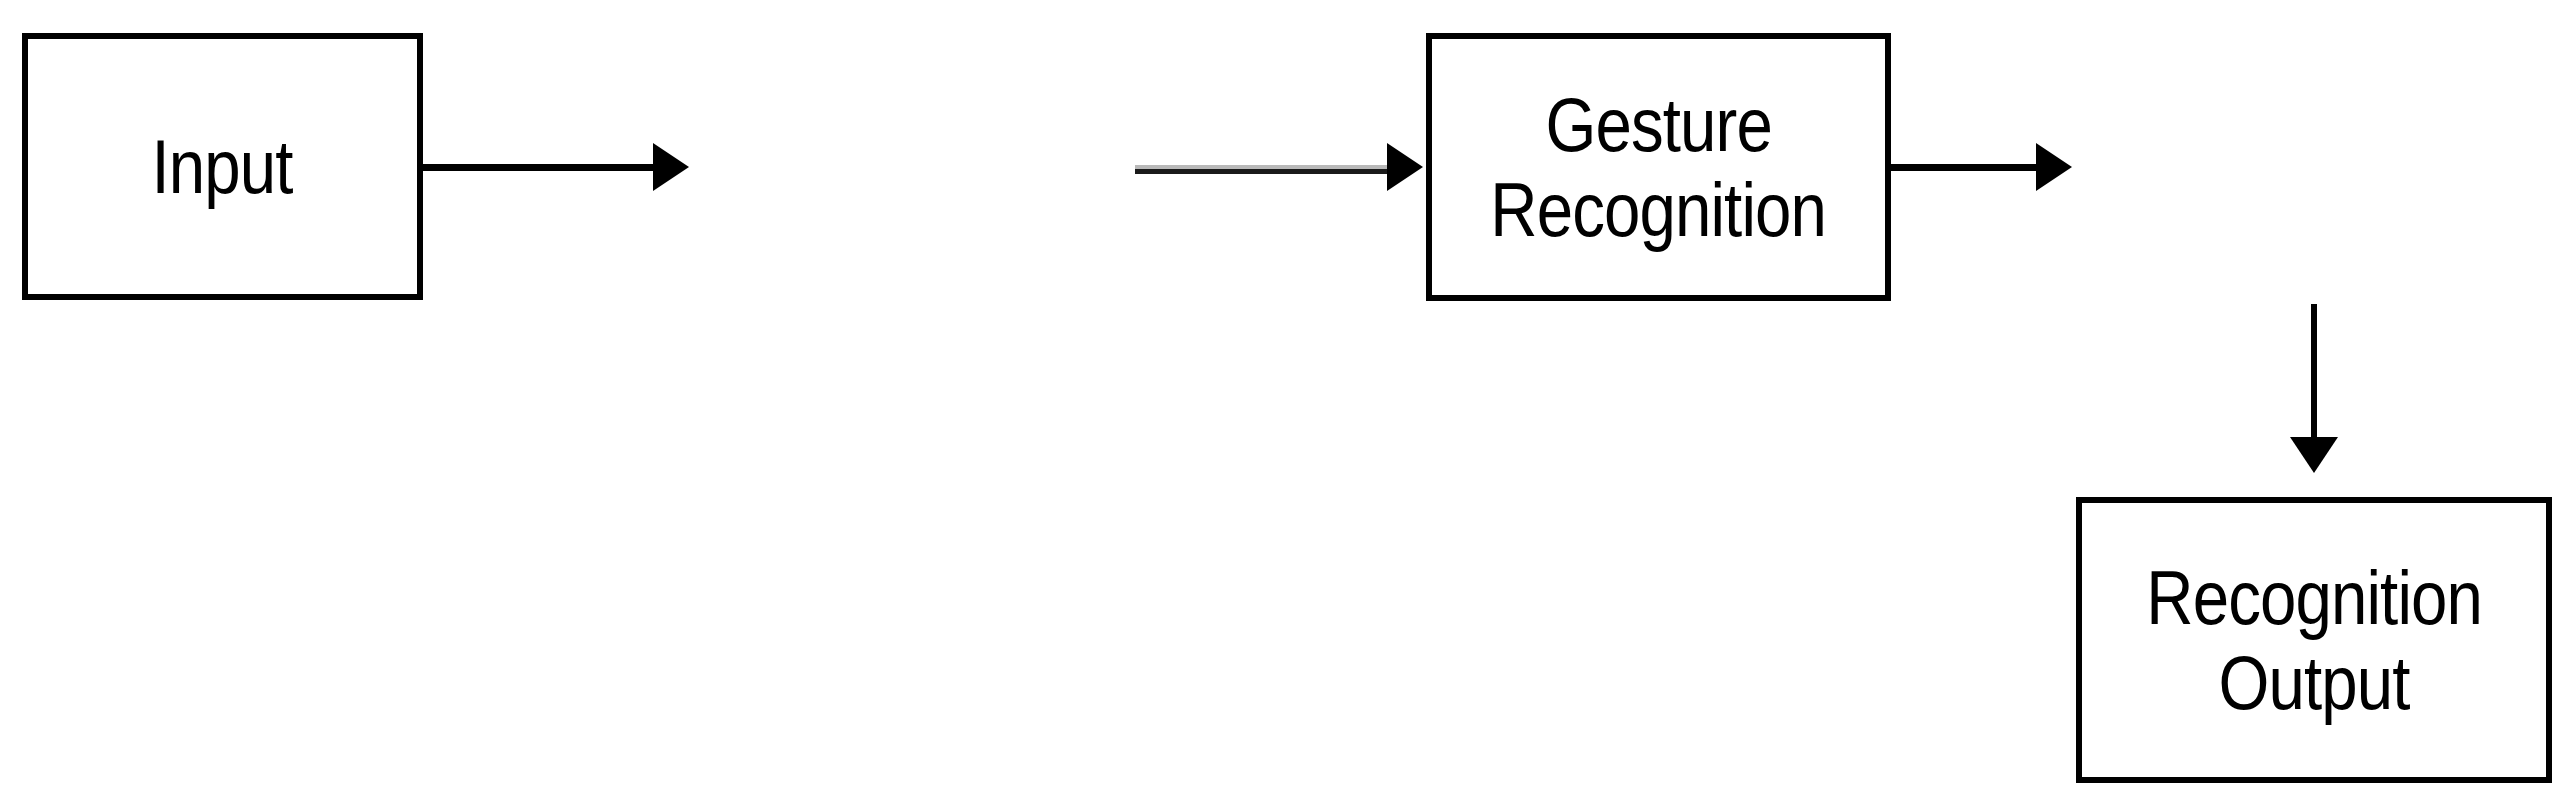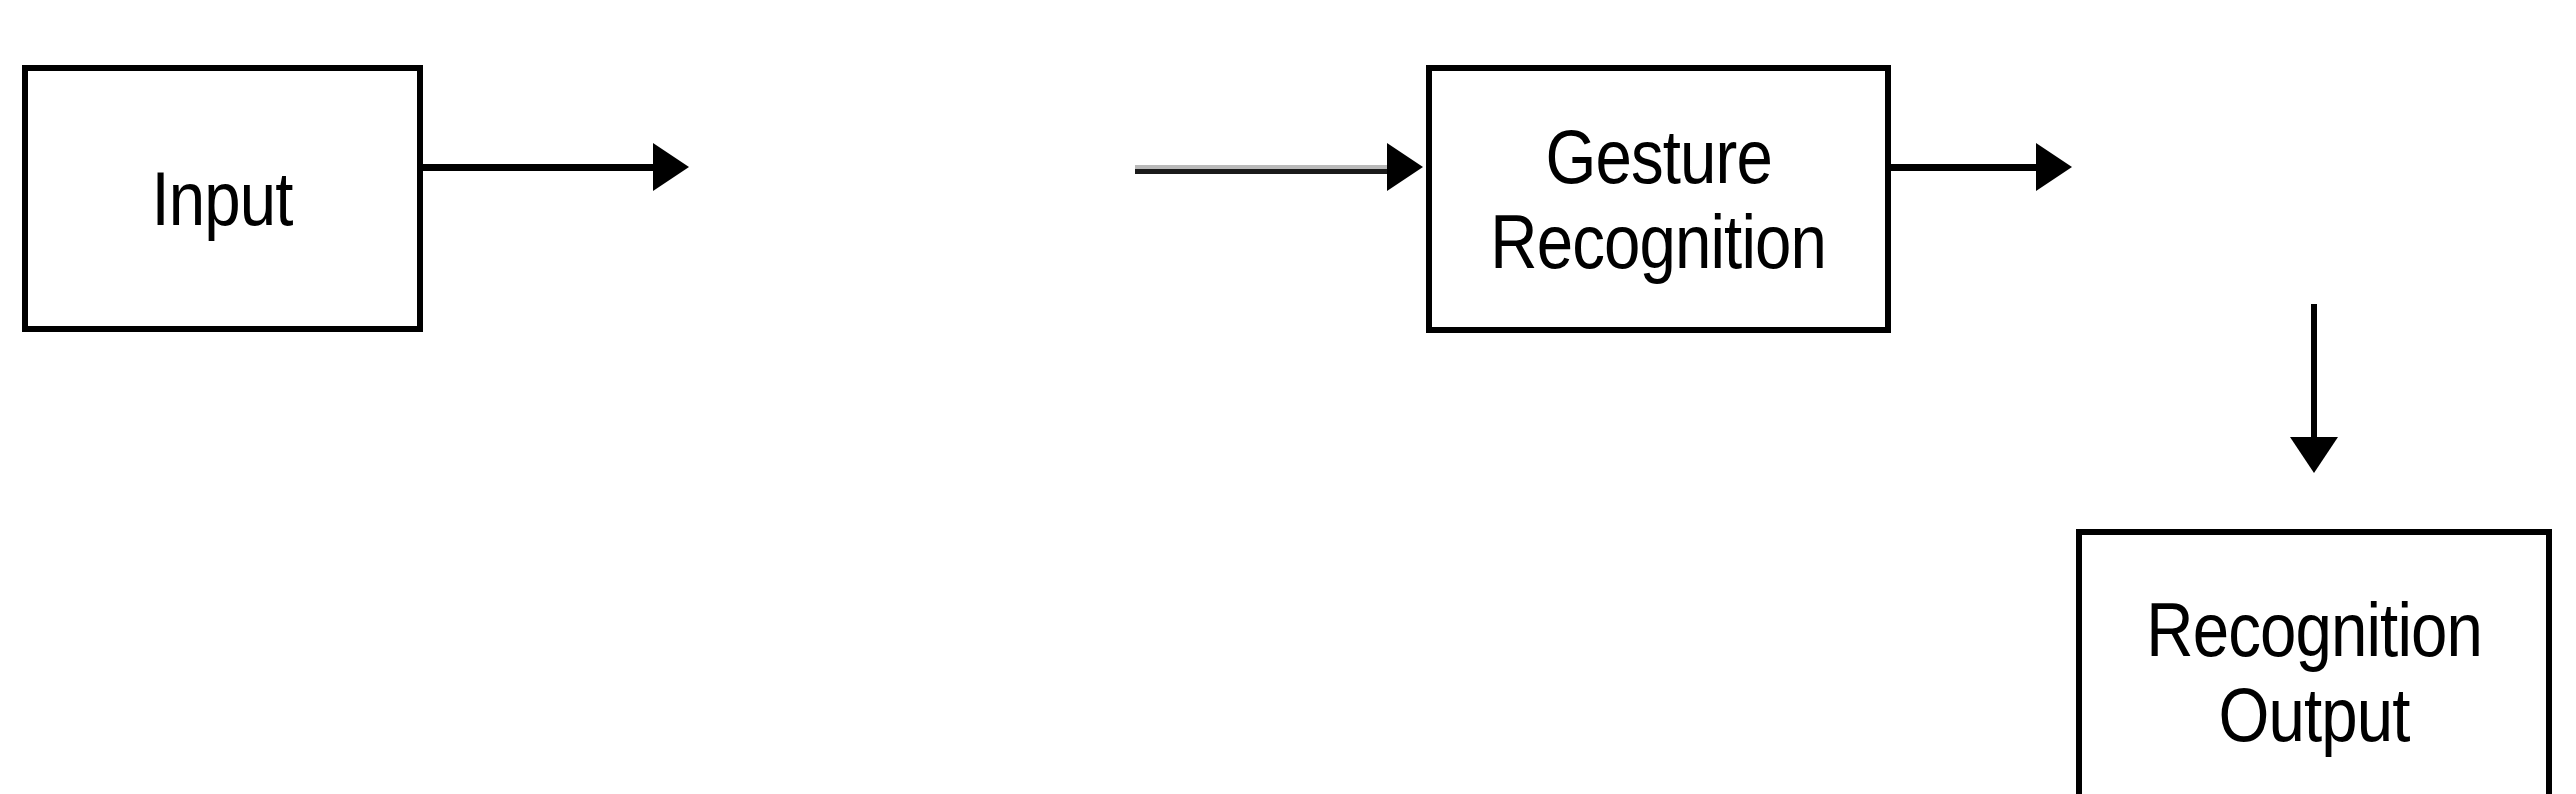--- a/index.html
+++ b/index.html
@@ -21,21 +21,20 @@
   .node {
     position: absolute;
     box-sizing: border-box;
     background: #ffffff;
     border: 6px solid #000000;
     display: flex;
     flex-direction: column;
     align-items: center;
     justify-content: center;
     text-align: center;
-    margin-top: 32px;
   }
   .node .line {
     display: block;
     color: #000000;
     font-size: 76px;
     line-height: 1.12;
     letter-spacing: -1px;
     transform: scaleX(0.86);
     transform-origin: center center;
     white-space: nowrap;

